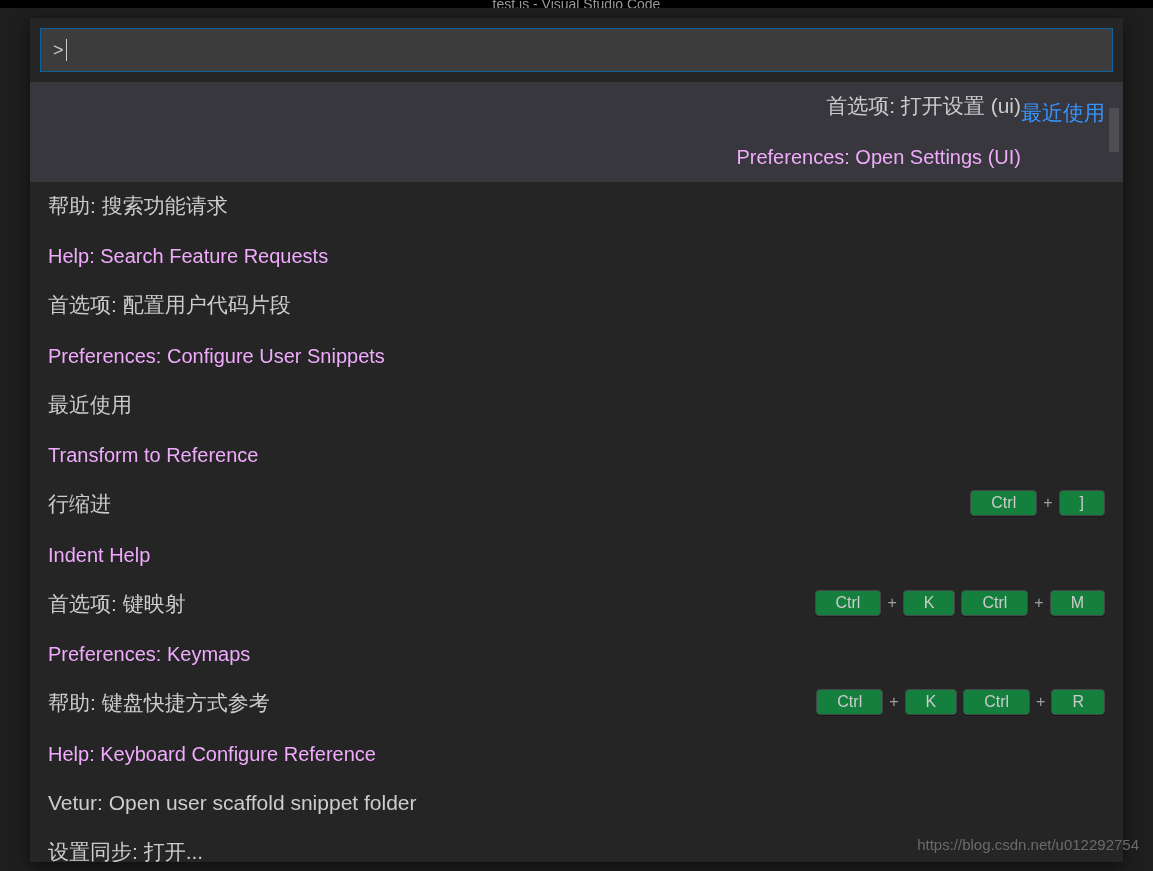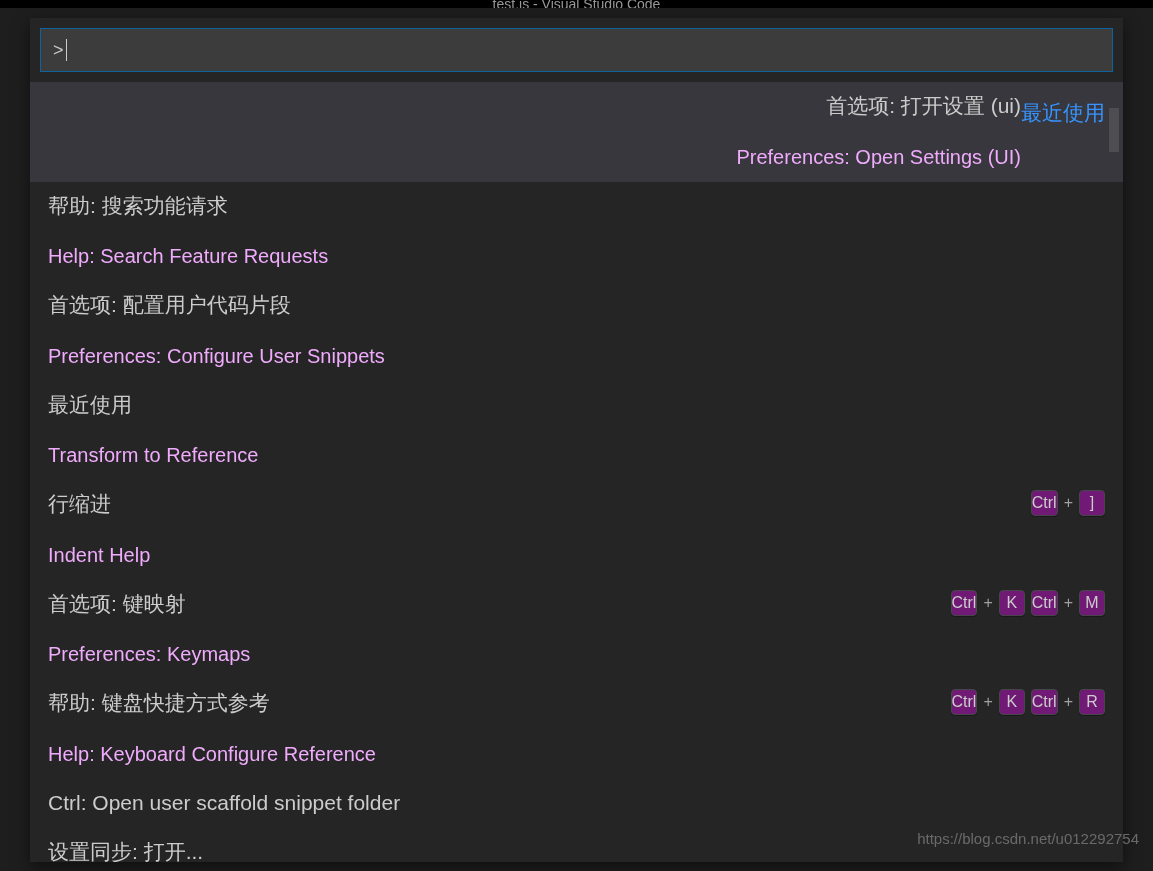--- a/index.html
+++ b/index.html
@@ -110,45 +110,45 @@
       display: flex;
       align-items: center;
       gap: 6px;
     }
     .keybinding-group {
       display: flex;
       align-items: center;
       gap: 6px;
     }
     .key {
-      background-color: #701a75;
+      background-color: #15803d;
       border: 1px solid #45454a;
       border-radius: 4px;
       color: #cccccc;
       font-size: 16px;
-      padding: 3px 0;
+      padding: 3px 20px;
       min-width: 26px;
       text-align: center;
       box-shadow: 0 1px 0 rgba(0,0,0,0.3);
     }
     .plus {
       color: #a0a0a0;
       font-size: 16px;
     }
     .scrollbar-indicator {
       position: absolute;
       top: 90px;
       right: 4px;
       width: 10px;
       height: 44px;
       background-color: #4e4e52;
     }
     .watermark {
       position: absolute;
-      bottom: 24px;
+      bottom: 18px;
       right: 14px;
       color: #6a6a6a;
       font-size: 15px;
       font-family: Arial, sans-serif;
     }
   </style>
 </head>
 <body>
 
 <div class="title-bar">
@@ -242,21 +242,21 @@
             <div class="keybinding-group">
               <span class="key">Ctrl</span>
               <span class="plus">+</span>
               <span class="key">R</span>
             </div>
           </div>
         </div>
       </div>
       <div class="command-item">
         <div class="command-labels">
-          <div class="command-title">Ctrl: Open user scaffold snippet folder</div>
+          <div class="command-title">Vetur: Open user scaffold snippet folder</div>
         </div>
         <div class="command-right"></div>
       </div>
       <div class="command-item">
         <div class="command-labels">
           <div class="command-title">设置同步: 打开...</div>
         </div>
         <div class="command-right"></div>
       </div>
       <div class="command-item">

